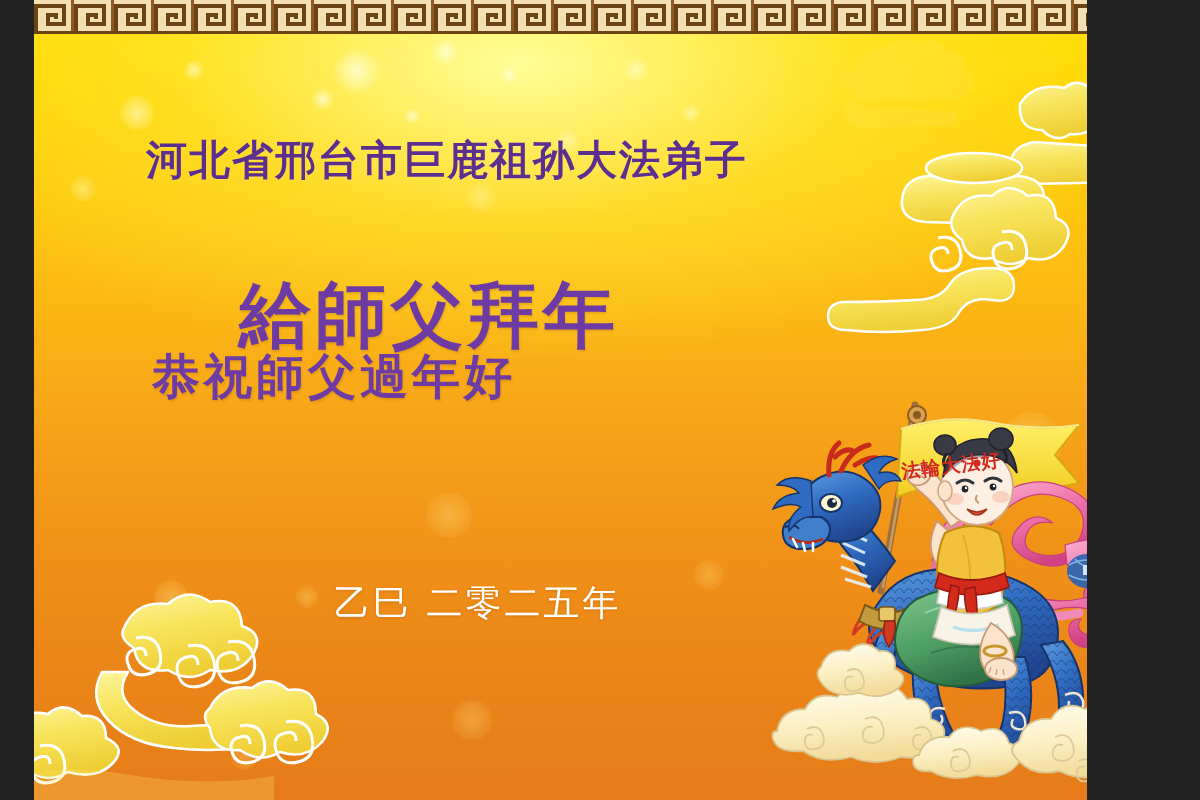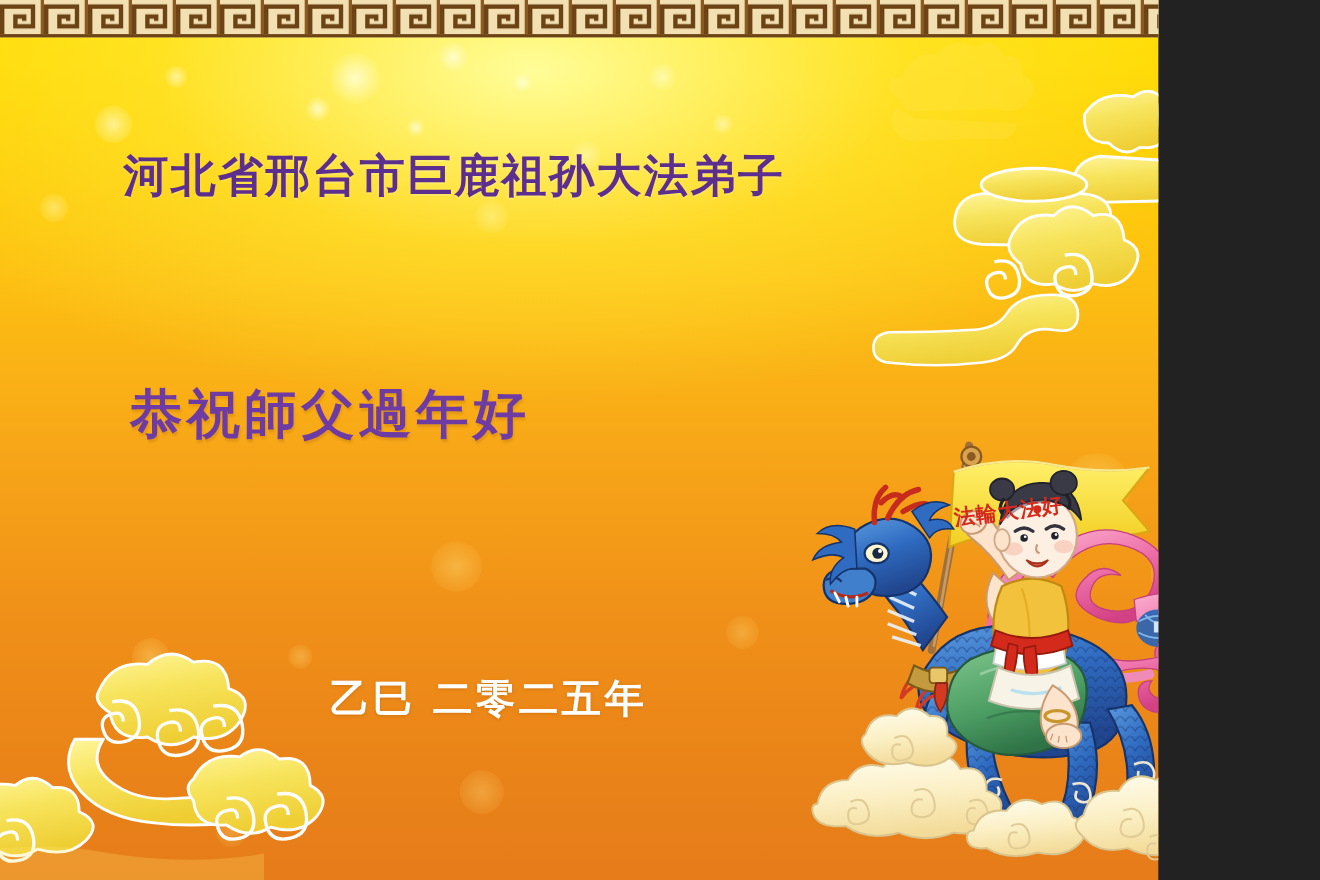--- a/index.html
+++ b/index.html
@@ -20,20 +20,21 @@
         rgba(255,233,60,0.55) 38%,
         rgba(255,210,30,0.0) 72%),
       linear-gradient(180deg,
         #FFE000 0%,
         #FFD400 12%,
         #FDBF12 32%,
         #F7A518 52%,
         #F09018 70%,
         #EA8418 86%,
         #E67C1A 100%);
+    margin-left: 34px;
   }
 
   
   #top-border {
     position: absolute;
     top: 0; left: 0;
     width: 1200px;
     height: 34px;
     background: #F3E0B2;
     border-bottom: 3px solid #6B4314;
@@ -87,23 +88,23 @@
     font-size: 72px;
   }
   #greeting-2 {
     left: 118px;
     top: 345px;
     font-size: 48px;
   }
   #date-line {
     position: absolute;
     left: 300px;
-    top: 611px;
+    top: 579px;
     font-size: 36px;
-    font-weight: 700;
+    font-weight: 400;
     color: #FFFFFF;
     letter-spacing: 3px;
     z-index: 25;
     white-space: nowrap;
     text-shadow: 0 1px 3px rgba(160,80,0,0.35);
   }
 
   
   #illustration {
     position: absolute;
@@ -287,20 +288,21 @@
       </g>
 
       <g opacity="0.25" fill="#FFE96A">
         <path d="M-20,196 q60,-12 120,-2 q80,14 150,2 l0,26 l-270,0 z"></path>
       </g>
     </svg>
   </div>
 
   <div id="sender-line">河北省邢台市巨鹿祖孙大法弟子</div>
 
+  <div class="greeting-line" id="greeting-1">給師父拜年</div>
 
   <div class="greeting-line" id="greeting-2">恭祝師父過年好</div>
 
   <div id="date-line">乙巳 二零二五年</div>
 
   <div id="illustration">
     <svg width="400" height="400" viewBox="0 0 400 400">
       <defs>
         <linearGradient id="dragBlue" x1="0" y1="0" x2="0.4" y2="1">
           <stop offset="0%" stop-color="#5C9BE0"></stop>

